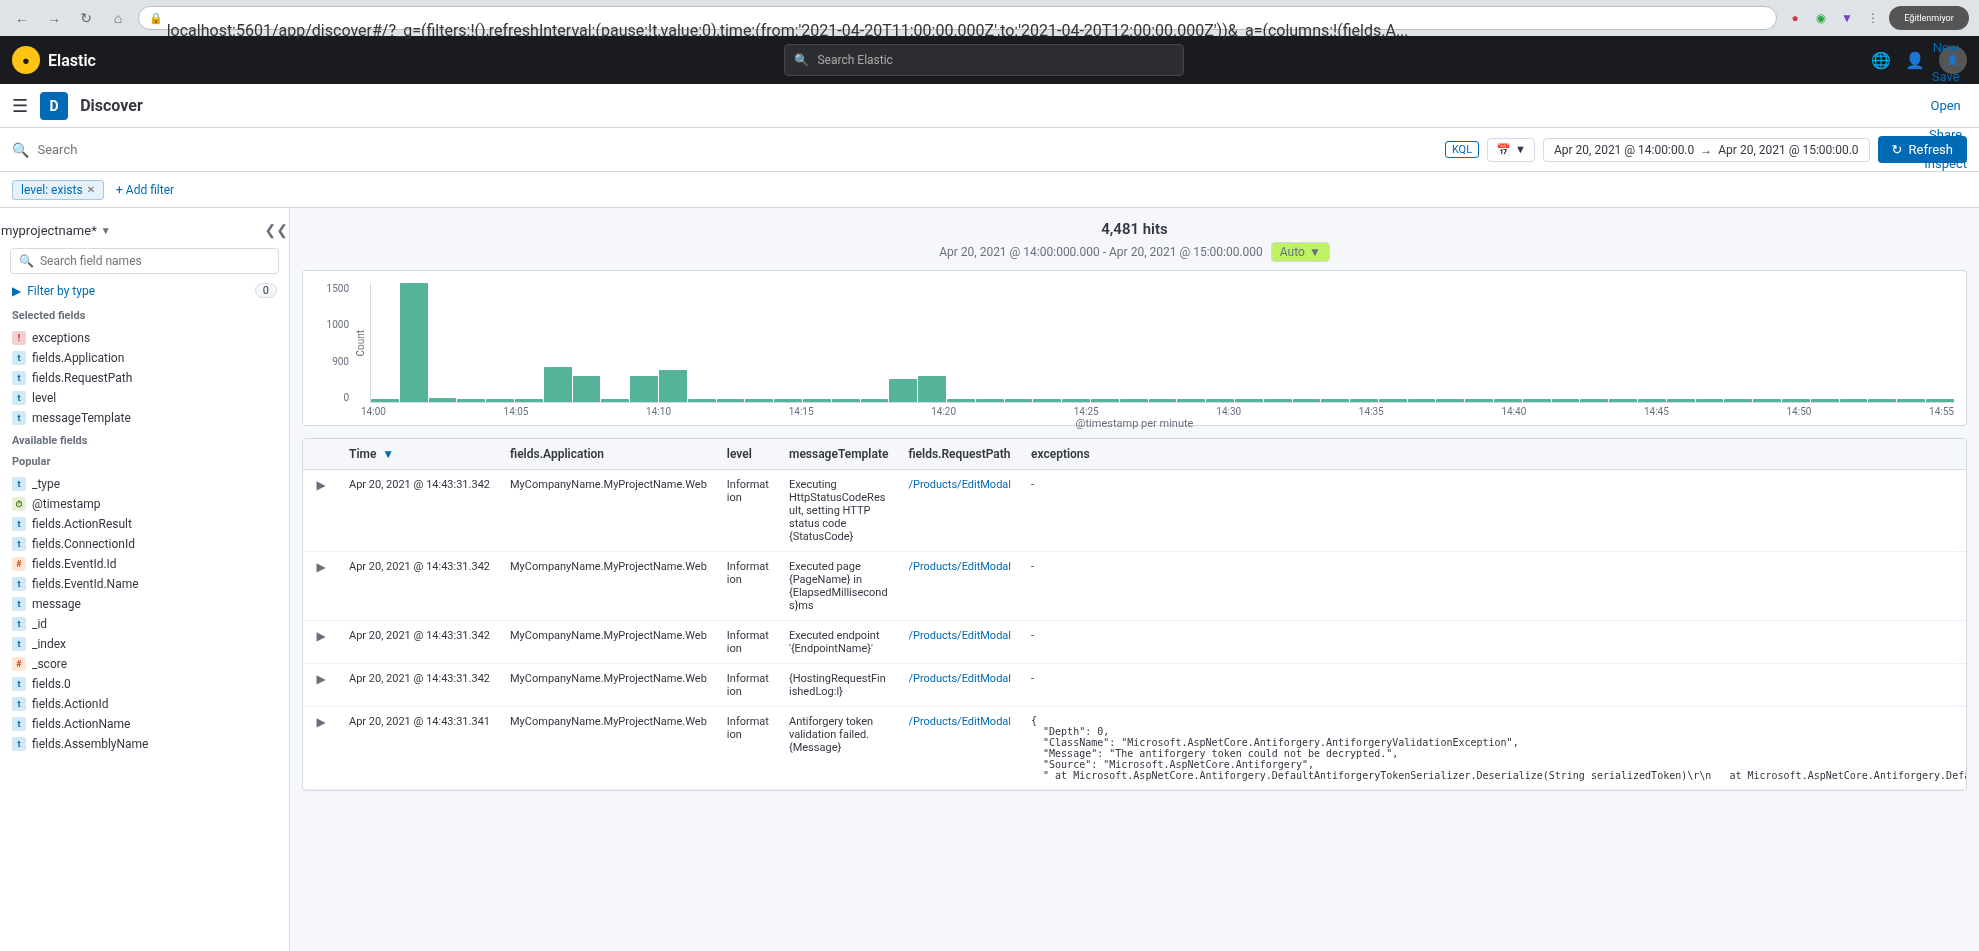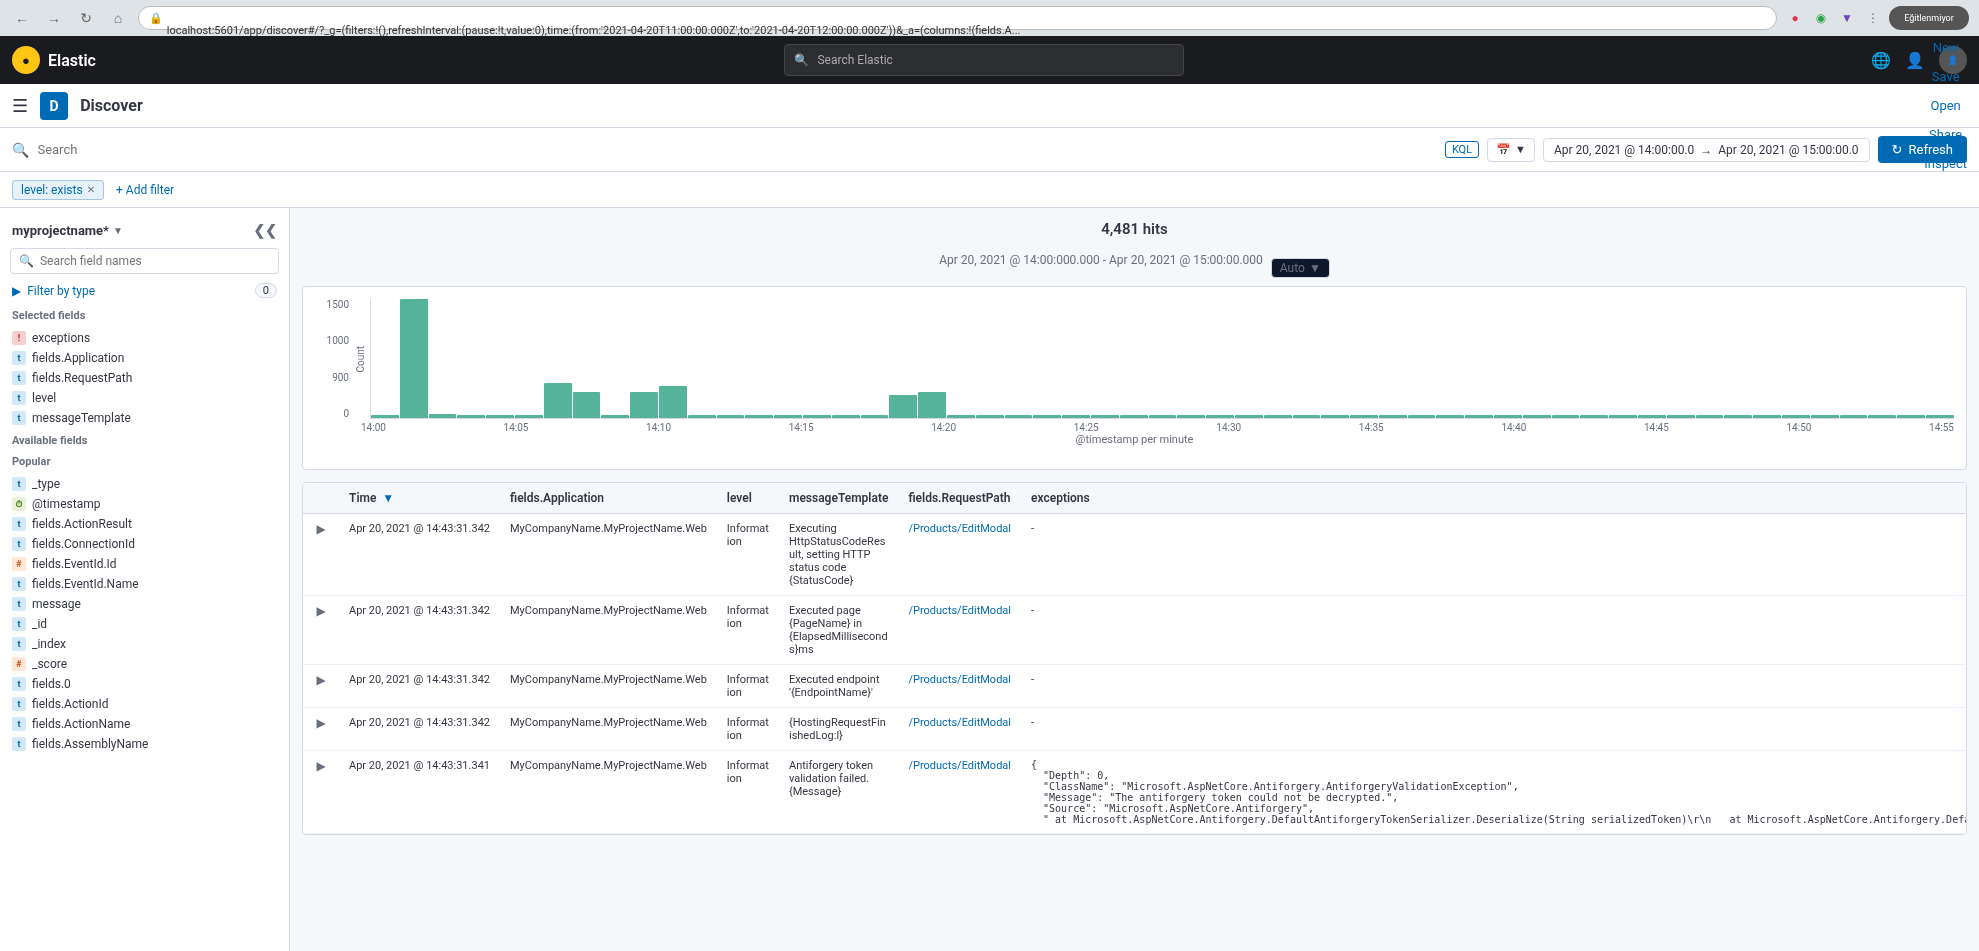--- a/index.html
+++ b/index.html
@@ -199,24 +199,24 @@
     .sidebar {
       width: 290px;
       min-width: 290px;
       background: white;
       border-right: 1px solid #d3dae6;
       overflow-y: auto;
       padding: 8px 0;
     }
     .sidebar-index-selector {
       display: flex; align-items: center;
-      padding: 6px 12px;
+      padding: 6px 1px;
       cursor: pointer;
       gap: 4px;
-      font-size: 13px; font-weight: 700; justify-content: center;
+      font-size: 13px; font-weight: 400; justify-content: center;
     }
     .sidebar-chevron { color: #69707d; font-size: 10px; }
     .sidebar-search {
       margin: 4px 10px;
       border: 1px solid #d3dae6;
       border-radius: 4px;
       padding: 5px 8px;
       font-size: 12px;
       display: flex; align-items: center; gap: 6px;
     }
@@ -280,33 +280,33 @@
       text-align: center;
       font-size: 12px; color: #69707d;
       margin-bottom: 8px;
       display: flex; align-items: center; justify-content: center; gap: 8px;
     }
     .auto-select {
       border: 1px solid #d3dae6;
       border-radius: 4px;
       padding: 2px 8px;
       font-size: 12px;
-      background: #0f172a;
+      background: #bef264;
       cursor: pointer;
-      display: flex; align-items: center; gap: 4px; margin-top: 16px;
+      display: flex; align-items: center; gap: 4px;
     }
 
     
     .chart-container {
       background: white;
       border: 1px solid #d3dae6;
       border-radius: 4px;
       padding: 12px;
       margin-bottom: 12px;
-      height: 184px;
+      height: 156px;
       position: relative;
     }
     .chart-y-axis {
       width: 40px;
       height: 120px;
       display: flex;
       flex-direction: column;
       justify-content: space-between;
       align-items: flex-end;
       padding-right: 6px;
@@ -396,21 +396,21 @@
 </head>
 <body>
 
 <div class="browser-bar">
   <button class="browser-nav-btn">←</button>
   <button class="browser-nav-btn">→</button>
   <button class="browser-nav-btn">↻</button>
   <button class="browser-nav-btn">⌂</button>
   <div class="address-bar">
     <span style="color:#666; font-size:11px; margin-right:4px;">🔒</span>
-    <span style="font-size:11px; overflow:hidden; white-space:nowrap; text-overflow:ellipsis;margin-top:24px;">localhost:5601/app/discover#/?_g=(filters:!(),refreshInterval:(pause:!t,value:0),time:(from:'2021-04-20T11:00:00.000Z',to:'2021-04-20T12:00:00.000Z'))&amp;_a=(columns:!(fields.A...</span>
+    <span style="font-size:16px; overflow:hidden; white-space:nowrap; text-overflow:ellipsis;margin-top:24px;">localhost:5601/app/discover#/?_g=(filters:!(),refreshInterval:(pause:!t,value:0),time:(from:'2021-04-20T11:00:00.000Z',to:'2021-04-20T12:00:00.000Z'))&amp;_a=(columns:!(fields.A...</span>
   </div>
   <div class="browser-icons">
     <div class="browser-icon browser-badge-red">●</div>
     <div class="browser-icon browser-badge-green">◉</div>
     <div class="browser-icon browser-badge-purple">▼</div>
     <div class="browser-icon">⋮</div>
     <div class="profile-btn" style="font-size:9px; width:80px; border-radius:12px; padding:0 6px; white-space:nowrap;">Eğitlenmiyor</div>
   </div>
 </div>
 

